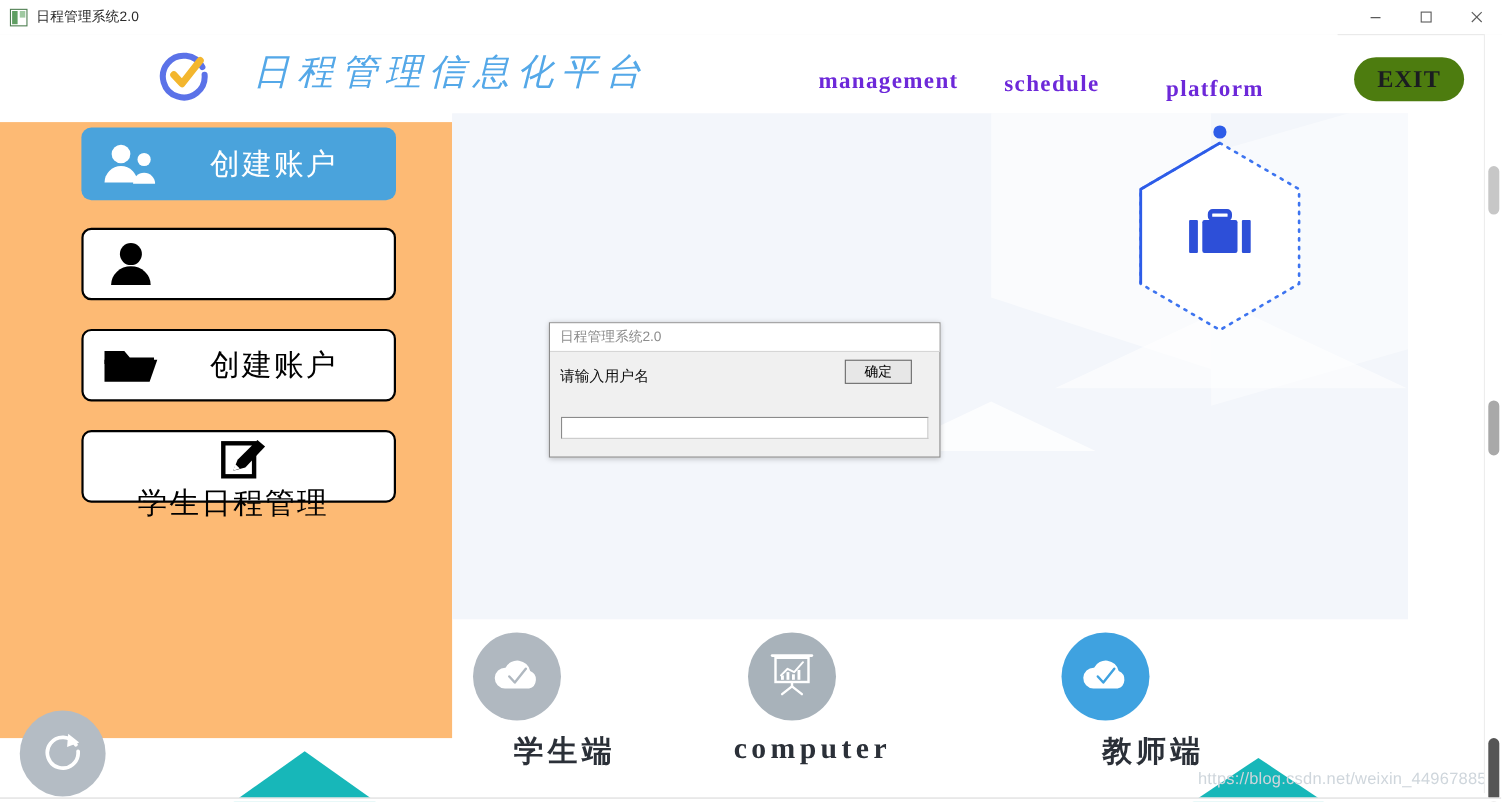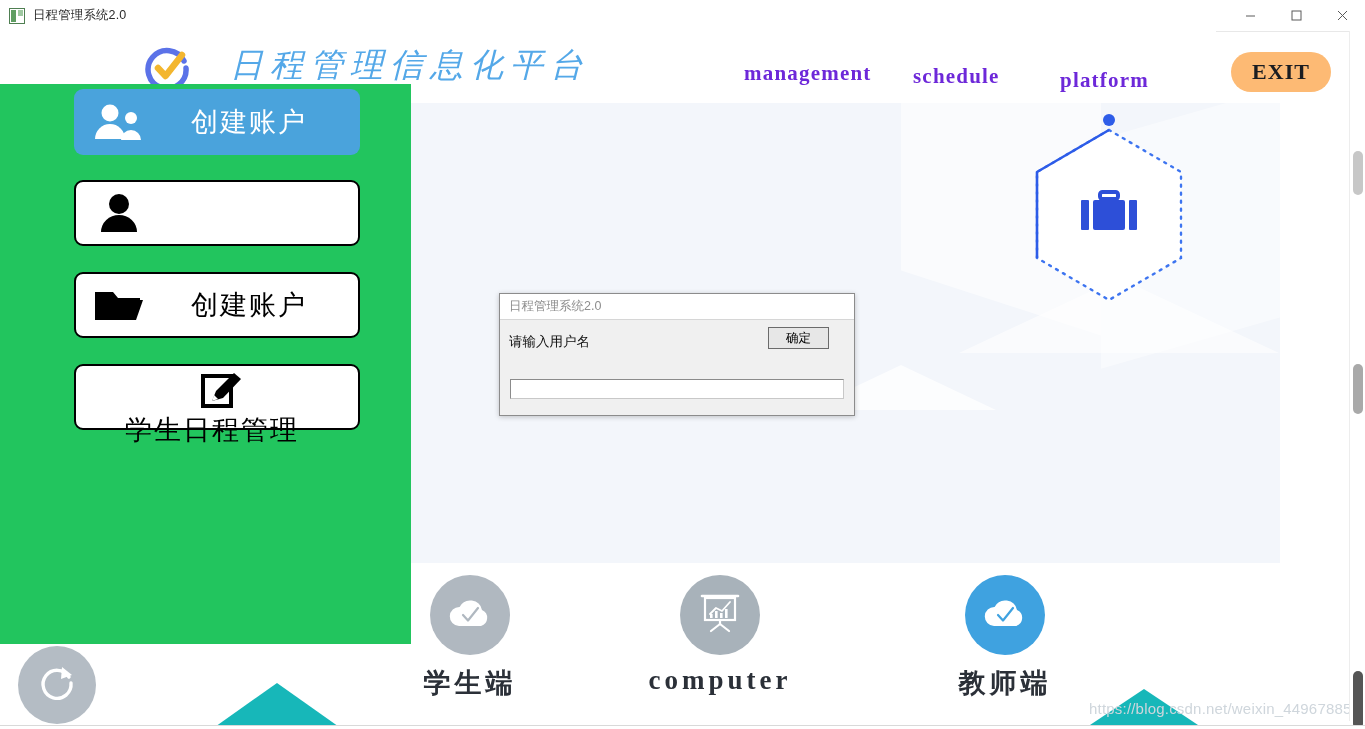--- a/index.html
+++ b/index.html
@@ -89,36 +89,36 @@
     letter-spacing: 1.2px;
     white-space: nowrap;
     cursor: pointer;
   }
   .nav-item.i0 { left: 0px;   top: 14px; }
   .nav-item.i1 { left: 169px; top: 17px; }
   .nav-item.i2 { left: 316px; top: 21px; }
   .exit-btn {
     position: absolute; left: 1231px; top: 21px;
     width: 100px; height: 40px;
-    background: #fdba74;
+    background: #4d7c0f;
     border-radius: 20px;
     display: flex; align-items: center; justify-content: center;
     font-family: "Liberation Serif", serif;
     font-weight: bold;
     font-size: 22px;
     color: #1b1d21;
     letter-spacing: 1px;
     cursor: pointer;
   }
 
   
   .sidebar {
-    position: absolute; left: 0; top: 84px;
+    position: absolute; left: 0; top: 111px;
     width: 411px; height: 560px;
-    background: #22c55e;
+    background: #fdba74;
   }
   .side-btn {
     position: absolute; left: 74px;
     width: 286px; height: 66px;
     border-radius: 9px;
     box-sizing: border-box;
     display: flex; align-items: center;
     cursor: pointer;
     background: #ffffff;
     border: 2.5px solid #000000;
@@ -262,21 +262,21 @@
   }
 
   
   .features {
     position: absolute; left: 380px; top: 575px;
     width: 700px; height: 125px;
   }
   .feat {
     position: absolute;
     width: 180px;
-    text-align: center;
+    text-align: right;
   }
   .feat.f0 { left: 0px; }
   .feat.f1 { left: 250px; }
   .feat.f2 { left: 535px; }
   .feat-circle {
     width: 80px; height: 80px;
     margin: 0 auto;
     border-radius: 50%;
     display: flex; align-items: center; justify-content: center;
   }

